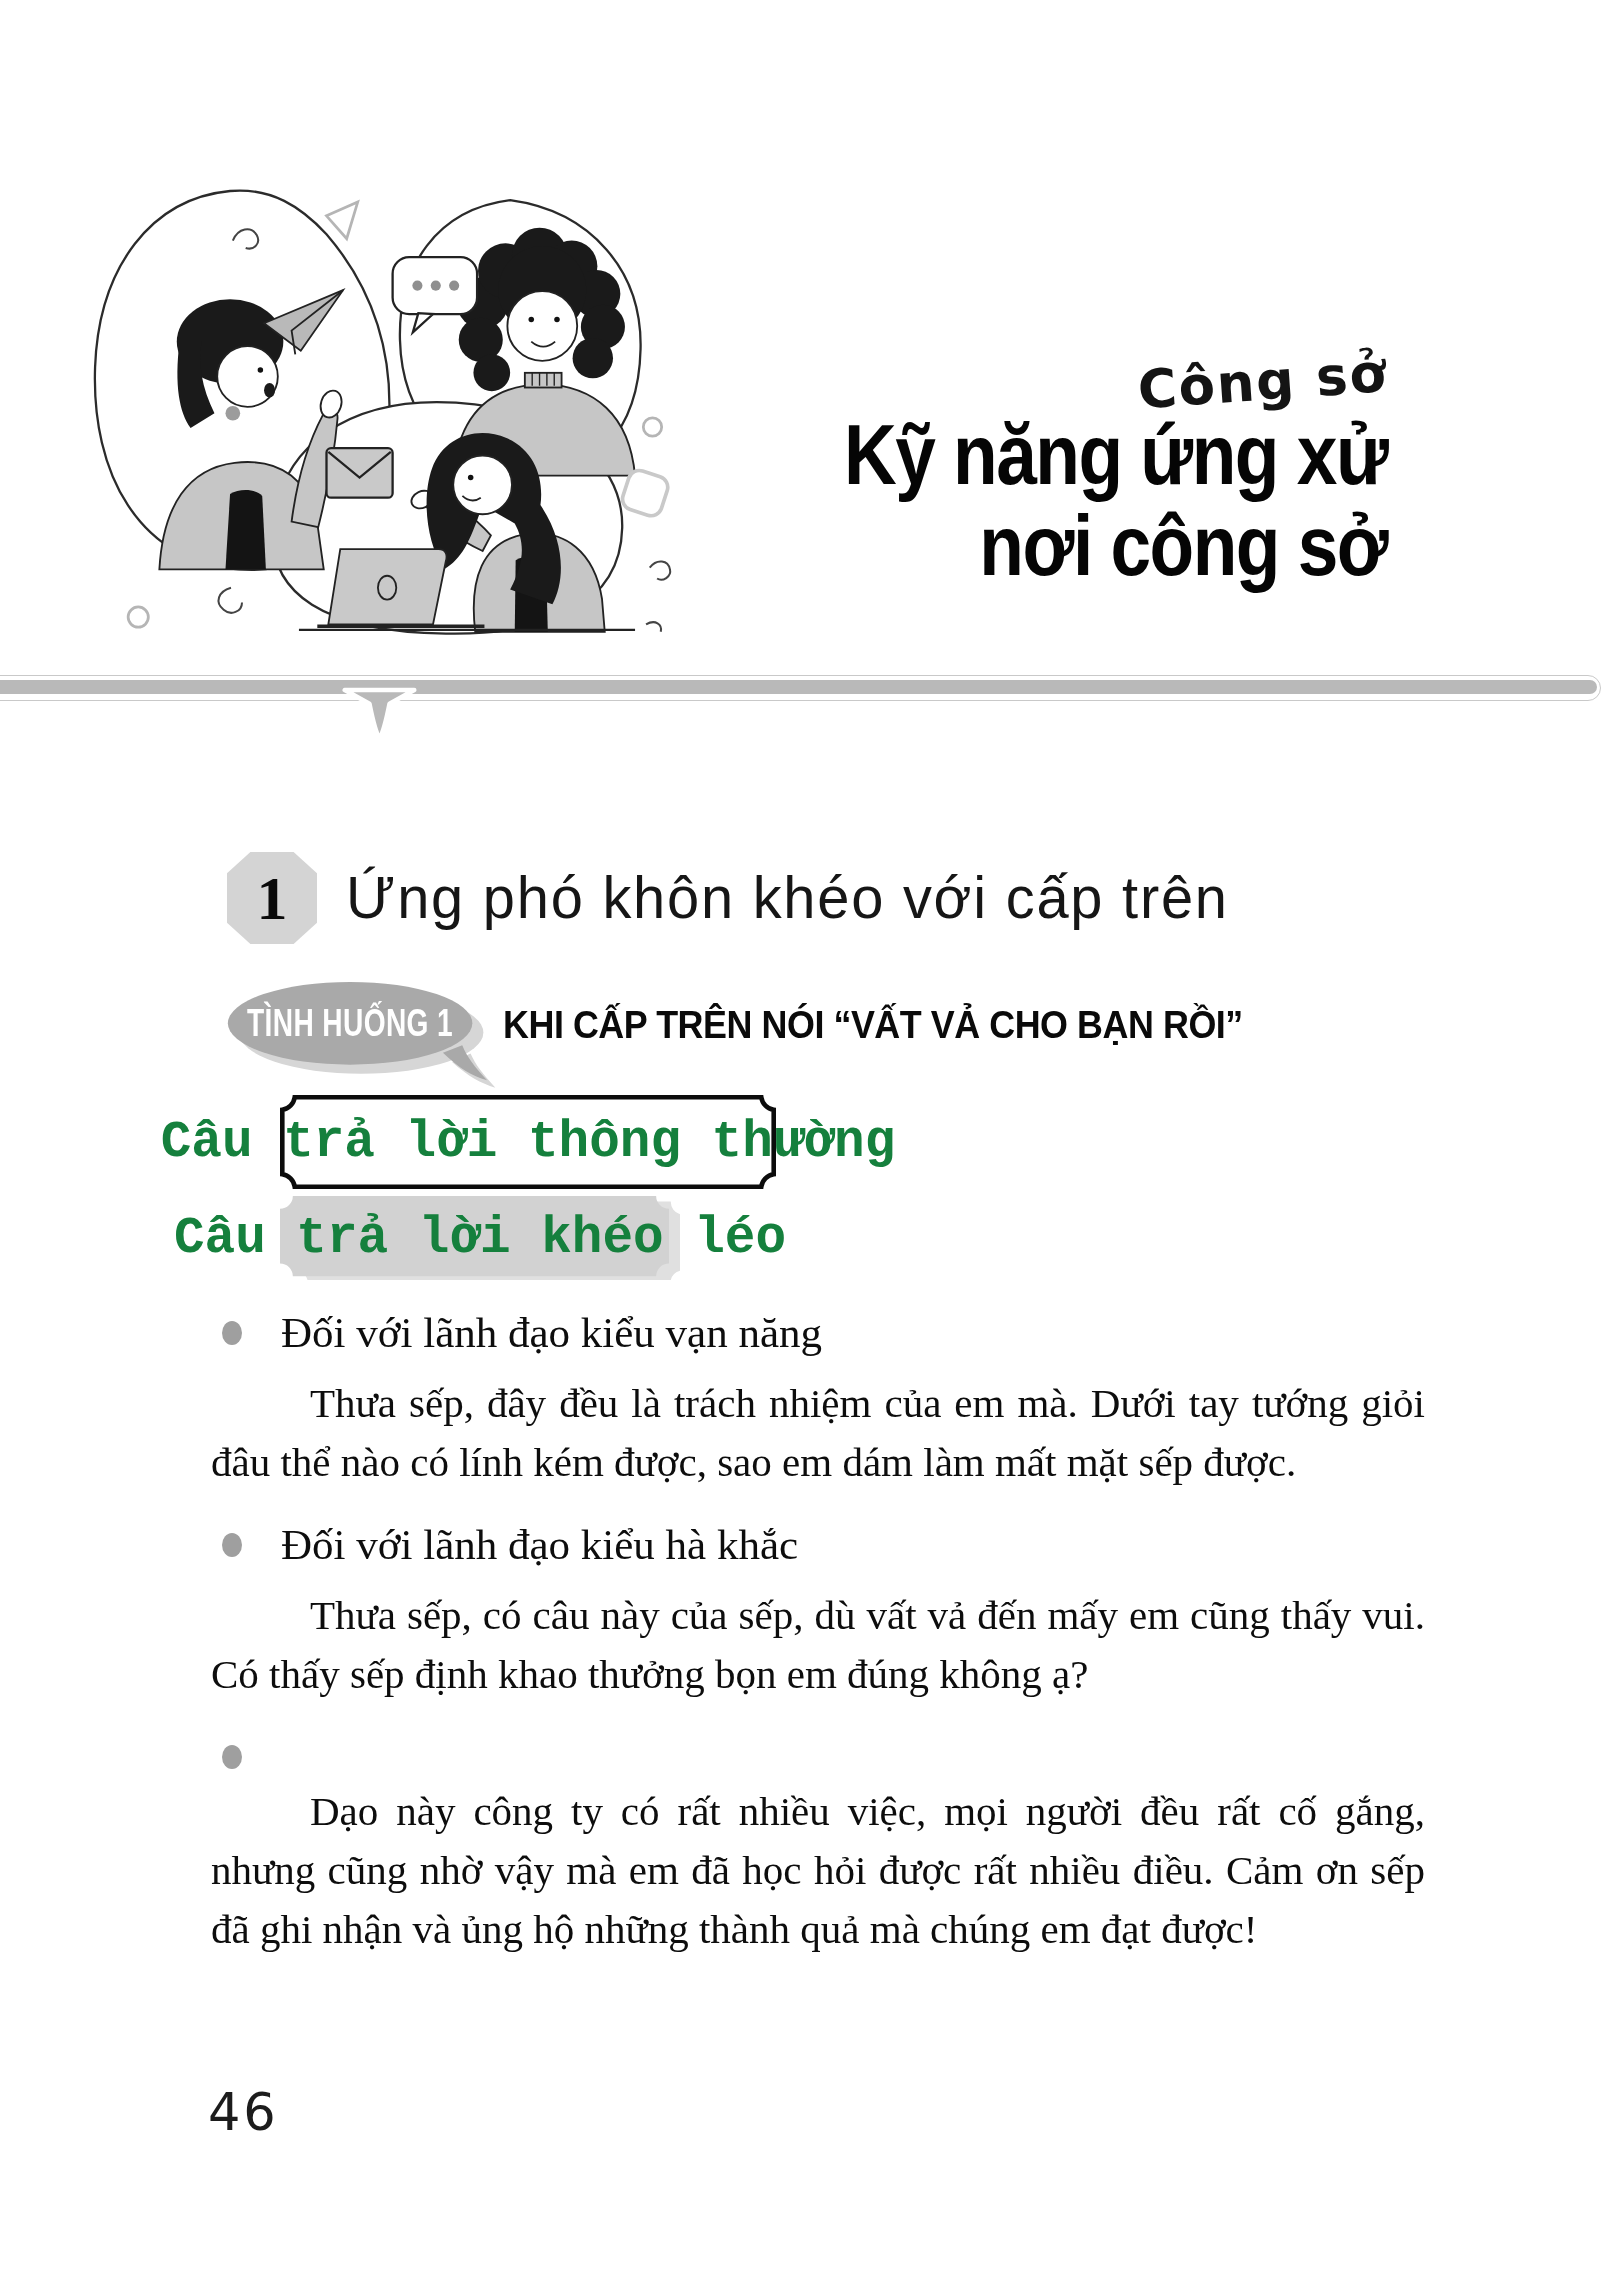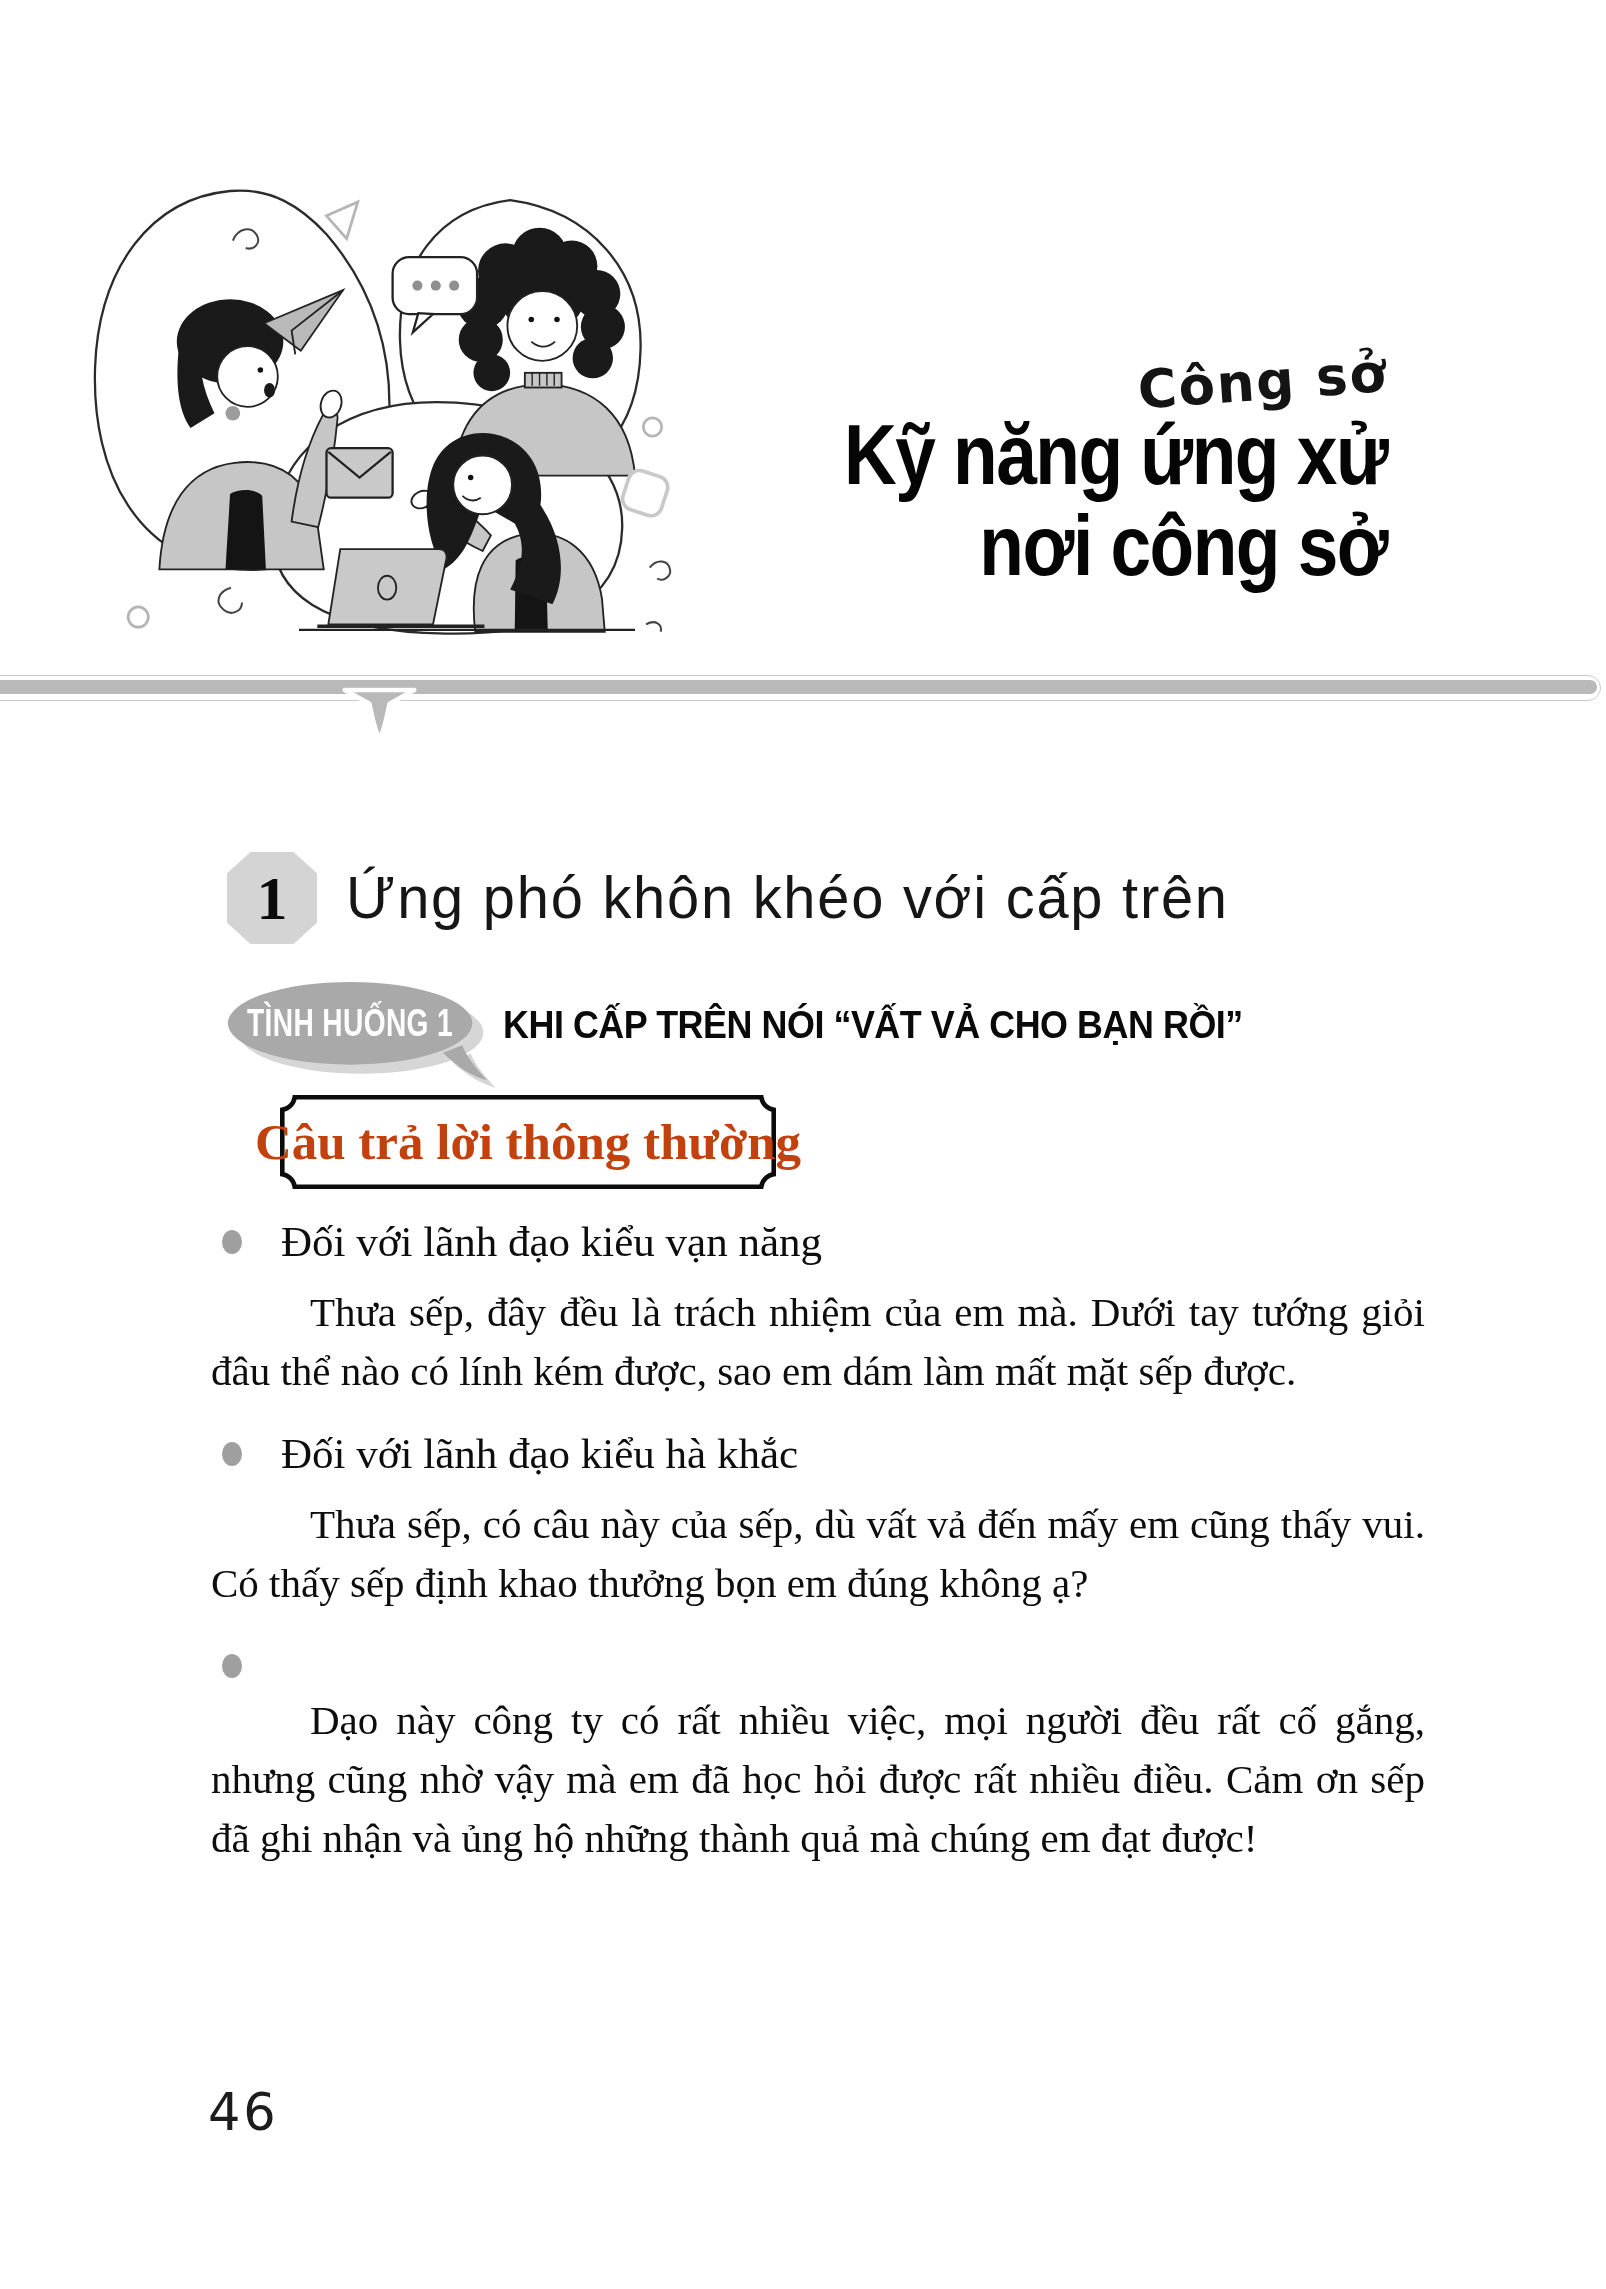--- a/index.html
+++ b/index.html
@@ -67,21 +67,21 @@
   }
 
   
   .content { position:absolute; left:211px; top:1095px; width:1214px; }
 
   .plaque { position:relative; margin-left:69px; }
   .plaque-svg { position:absolute; inset:0; width:100%; height:100%; }
   .plaque-label {
     position:relative; width:100%; height:100%;
     display:flex; align-items:center; justify-content:center;
-    font-family:Liberation Serif, serif; font-weight:bold; color:#c2410c;
+    font-family:Liberation Mono, monospace; font-weight:bold; color:#15803d;
     font-size:51px; white-space:nowrap;text-align:right;
   }
   .plaque.outlined { width:496px; height:94px; }
   .plaque.filled   { width:400px; height:84px; margin-top:7.3px; }
 
   .bullet-row { display:flex; align-items:flex-start; }
   .bullet-sq { width:18.4px; height:18.4px; background:#9f9f9f; margin:18.4px 0 0 13px; flex:none; }
   .bullet-ci { width:20px; height:24px; border-radius:50%; background:#9f9f9f; margin:16.5px 0 0 11px; flex:none; }
   .bullet-text { margin-left:39px; font-size:43px; line-height:57px; color:#0d0d0d; }
 
@@ -228,20 +228,27 @@
   <div class="content">
 
     <div class="plaque outlined">
       <svg class="plaque-svg" viewBox="0 0 540 102" preserveAspectRatio="none">
         <path d="M16,2.5 H524 A16,16 0 0 0 537.5,16 V86 A16,16 0 0 0 524,99.5 H16 A16,16 0 0 0 2.5,86 V16 A16,16 0 0 0 16,2.5 Z" fill="#ffffff" stroke="#0c0c0c" stroke-width="5"></path>
       </svg>
       <div class="plaque-label">Câu trả lời thông thường</div>
     </div>
 
 
+    <div class="plaque filled">
+      <svg class="plaque-svg" viewBox="0 0 436 92" preserveAspectRatio="none">
+        <path d="M30,6 H426 A14,14 0 0 0 436,20 V82 A14,14 0 0 0 426,92 H30 A14,14 0 0 0 14,82 V20 A14,14 0 0 0 30,6 Z" fill="#e0e0e0"></path>
+        <path d="M14,0 H410 A14,14 0 0 0 424,14 V74 A14,14 0 0 0 410,88 H14 A14,14 0 0 0 0,74 V14 A14,14 0 0 0 14,0 Z" fill="#d2d2d2"></path>
+      </svg>
+      <div class="plaque-label">Câu trả lời khéo léo</div>
+    </div>
 
     <div class="bullet-row row-item">
       <div class="bullet-ci"></div>
       <div class="bullet-text">Đối với lãnh đạo kiểu vạn năng</div>
     </div>
     <div class="para">Thưa sếp, đây đều là trách nhiệm của em mà. Dưới tay tướng giỏi đâu thể nào có lính kém được, sao em dám làm mất mặt sếp được.</div>
 
     <div class="bullet-row row-item">
       <div class="bullet-ci"></div>
       <div class="bullet-text">Đối với lãnh đạo kiểu hà khắc</div>

